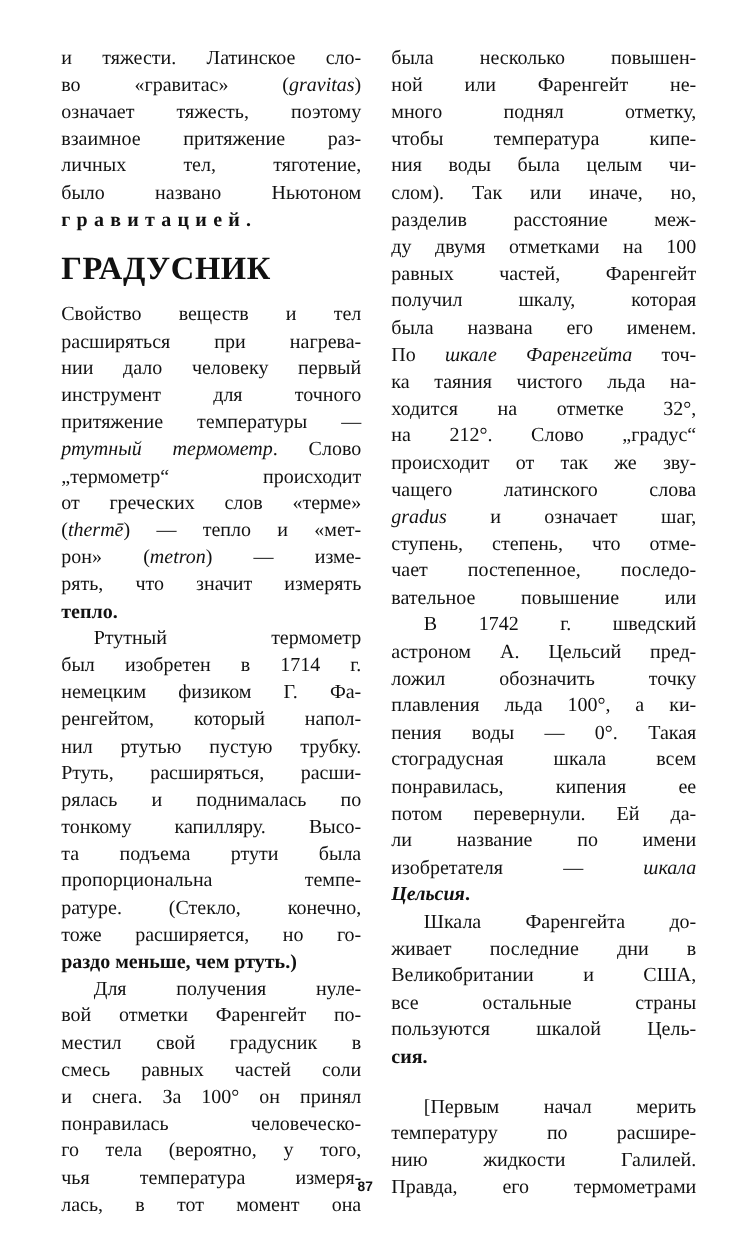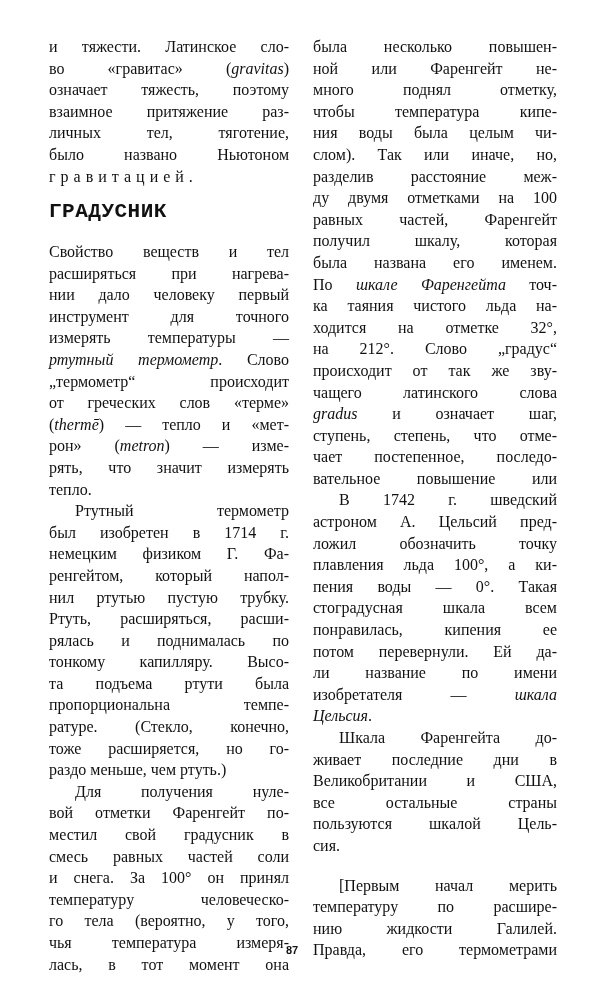--- a/index.html
+++ b/index.html
@@ -3,23 +3,23 @@
 <meta charset="utf-8">
 <style>
   html, body { margin: 0; padding: 0; background: #ffffff; }
   body { width: 600px; height: 993px; position: relative; overflow: hidden;
          font-family: "Liberation Serif", serif; color: #111; }
   .col { position: absolute; top: 36px; font-size: 16px; line-height: 21.6px; }
   .col-left { left: 49px; width: 240px; }
   .col-right { left: 313px; width: 244px; }
   .p { text-align: justify; margin: 0; }
   .line { display: block; text-align: justify; text-align-last: justify; white-space: nowrap; height: 21.6px; }
-  .line.last { text-align-last: left; }
+  .line.last { text-align-last: left; font-weight: bold; }
   .indent { padding-left: 26px; }
-  .heading { font-family: Liberation Mono, monospace; font-weight: bold; font-size: 21px;
+  .heading { font-family: Liberation Serif, serif; font-weight: bold; font-size: 26px;
              letter-spacing: 0.5px; margin: 0; position: absolute; left: 49px; top: 200px; }
   .page-num { position: absolute; left: 286px; top: 944px; font-family: "Liberation Sans", sans-serif;
               font-weight: bold; font-size: 11px; }
   .spaced { letter-spacing: 5px; }
   i { font-style: italic; }
 </style>
 </head>
 <body>
 
 <div class="col col-left" style="top:36px;">
@@ -35,21 +35,21 @@
 </div>
 
 <h2 class="heading">ГРАДУСНИК</h2>
 
 <div class="col col-left" style="top:241px;">
   <div class="p">
     <span class="line">Свойство веществ и тел</span>
     <span class="line">расширяться при нагрева-</span>
     <span class="line">нии дало человеку первый</span>
     <span class="line">инструмент для точного</span>
-    <span class="line">измерять температуры —</span>
+    <span class="line">притяжение температуры —</span>
     <span class="line"><i>ртутный термометр</i>. Слово</span>
     <span class="line">„термометр“ происходит</span>
     <span class="line">от греческих слов «терме»</span>
     <span class="line">(<i>thermē</i>) — тепло и «мет-</span>
     <span class="line">рон» (<i>metron</i>) — изме-</span>
     <span class="line">рять, что значит измерять</span>
     <span class="line last">тепло.</span>
   </div>
   <div class="p">
     <span class="line indent">Ртутный термометр</span>
@@ -65,21 +65,21 @@
     <span class="line">ратуре. (Стекло, конечно,</span>
     <span class="line">тоже расширяется, но го-</span>
     <span class="line last">раздо меньше, чем ртуть.)</span>
   </div>
   <div class="p">
     <span class="line indent">Для получения нуле-</span>
     <span class="line">вой отметки Фаренгейт по-</span>
     <span class="line">местил свой градусник в</span>
     <span class="line">смесь равных частей соли</span>
     <span class="line">и снега. За 100° он принял</span>
-    <span class="line">температуру человеческо-</span>
+    <span class="line">понравилась человеческо-</span>
     <span class="line">го тела (вероятно, у того,</span>
     <span class="line">чья температура измеря-</span>
     <span class="line">лась, в тот момент она</span>
   </div>
 </div>
 
 <div class="col col-right" style="top:36px;">
   <div class="p">
     <span class="line">была несколько повышен-</span>
     <span class="line">ной или Фаренгейт не-</span>

